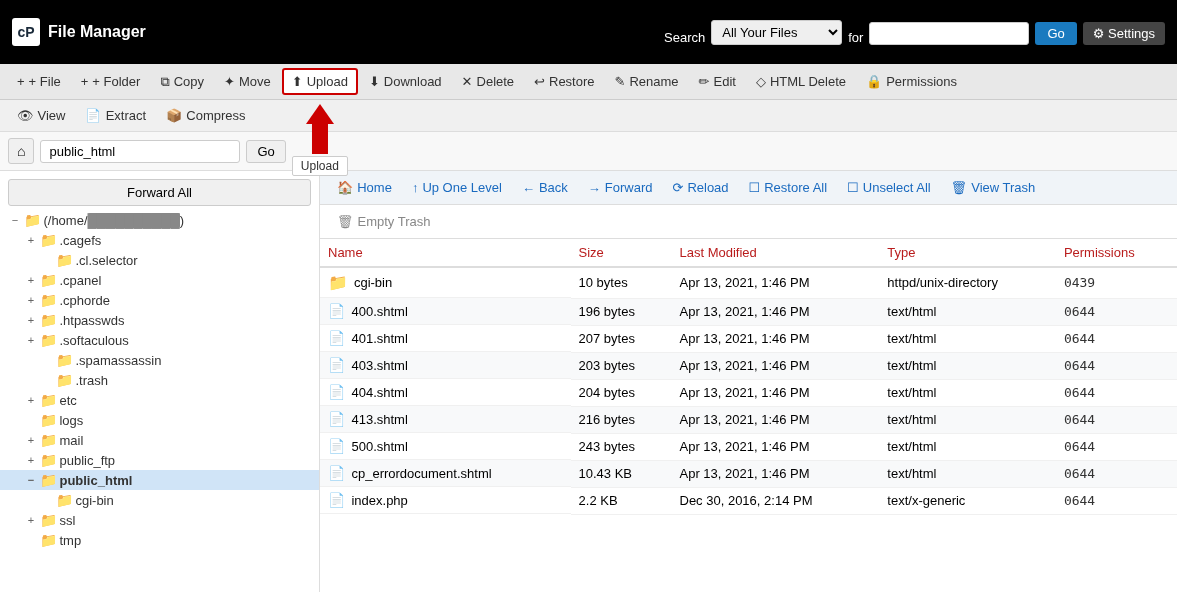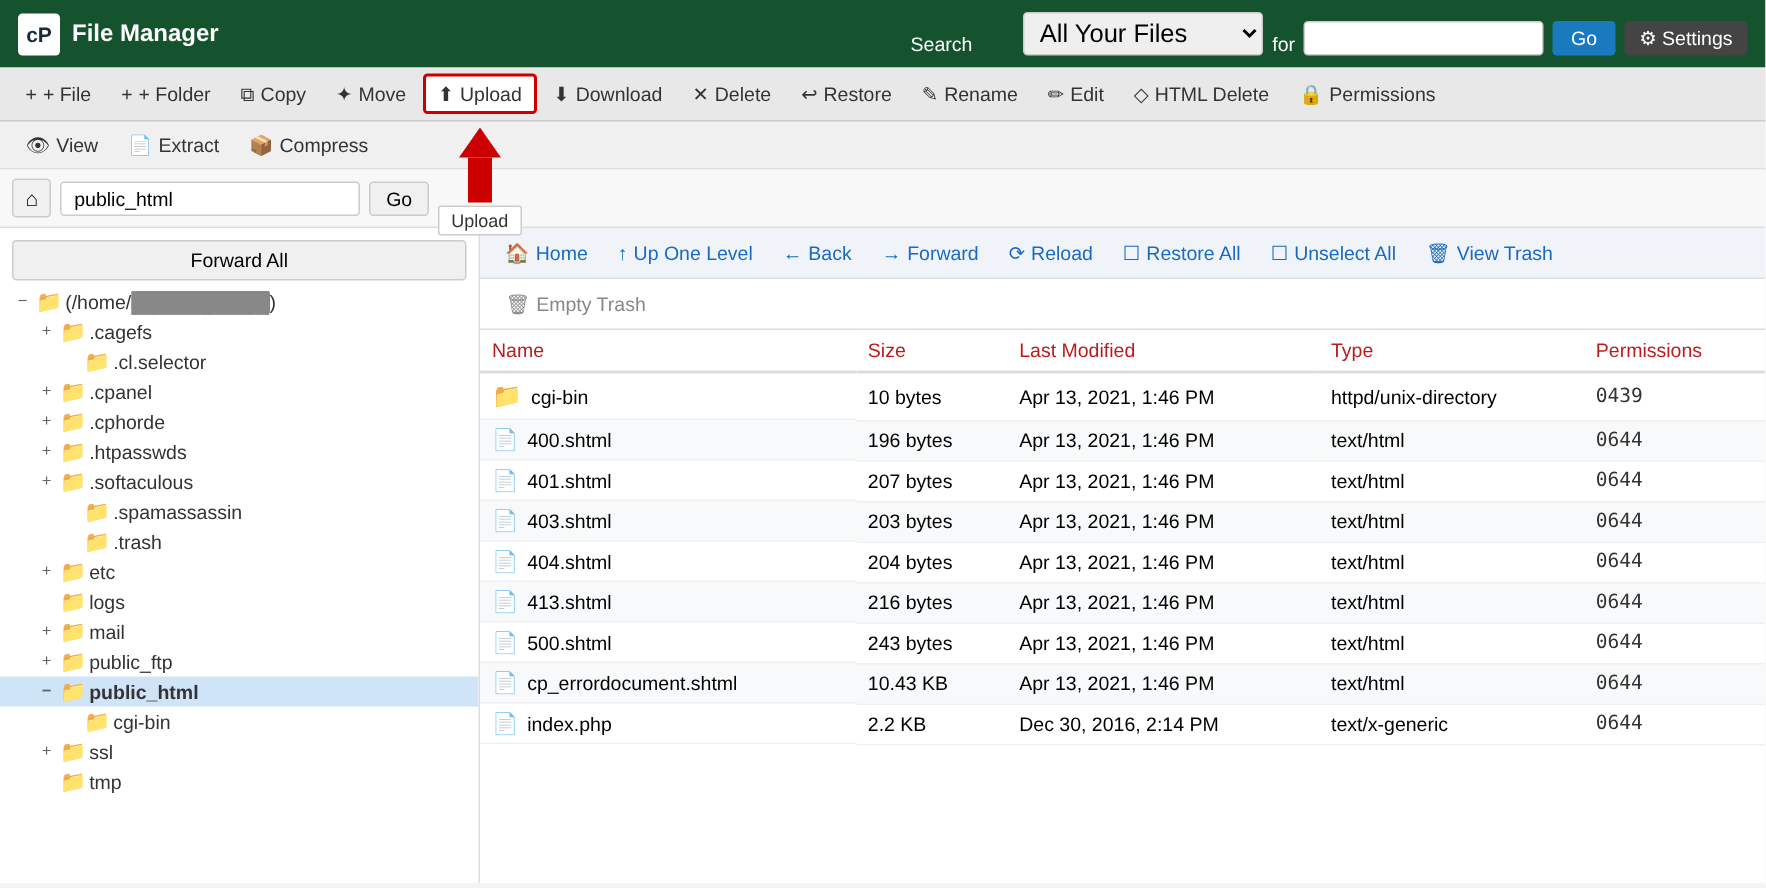--- a/index.html
+++ b/index.html
@@ -1,23 +1,23 @@
 <!DOCTYPE html>
 <html><head>
   <meta charset="utf-8">
   <style>
     * { box-sizing: border-box; margin: 0; padding: 0; }
     body { font-family: Arial, sans-serif; font-size: 13px; background: #f4f4f4; }
 
     
     .top-bar {
-      background: #14532d;
-      display: flex;
-      align-items: center;
-      padding: 8px 12px;
+      background: #000000;
+      display: flex;
+      align-items: center;
+      padding: 18px 12px;
       gap: 26px;
     }
     .top-bar-logo {
       display: flex;
       align-items: center;
       gap: 8px;
       color: white;
       font-size: 16px;
       font-weight: bold;
     }
@@ -36,24 +36,23 @@
     .top-bar-search {
       display: flex;
       align-items: flex-end;
       margin-left: auto;
       gap: 6px;
       color: white;
     }
     .top-bar-search label { font-size: 13px; }
     .search-select {
       padding: 3px 6px;
-      font-size: 17px;
+      font-size: 13px;
       border: 1px solid #ccc;
       border-radius: 3px;
-      margin-left: 28px;
     }
     .search-input {
       padding: 3px 8px;
       font-size: 13px;
       border: 1px solid #ccc;
       border-radius: 3px;
       width: 160px;
     }
     .go-btn {
       background: #1a7abf;

